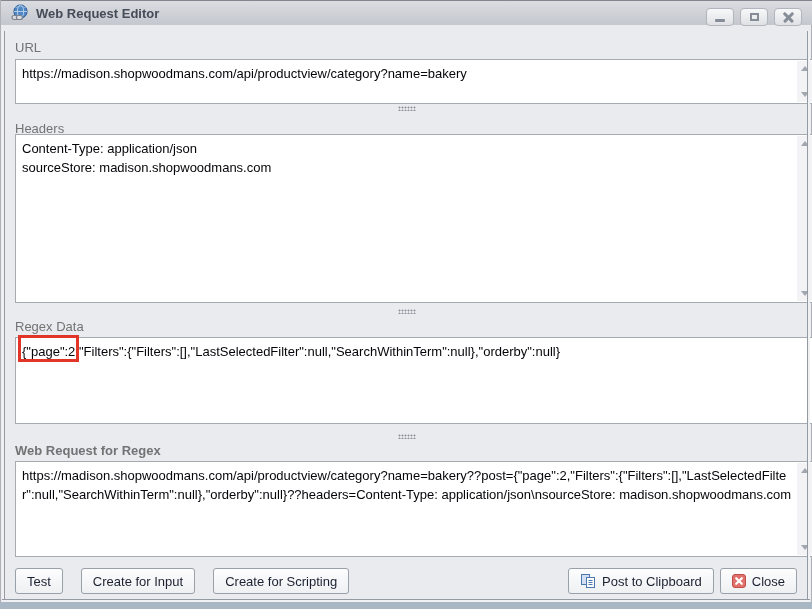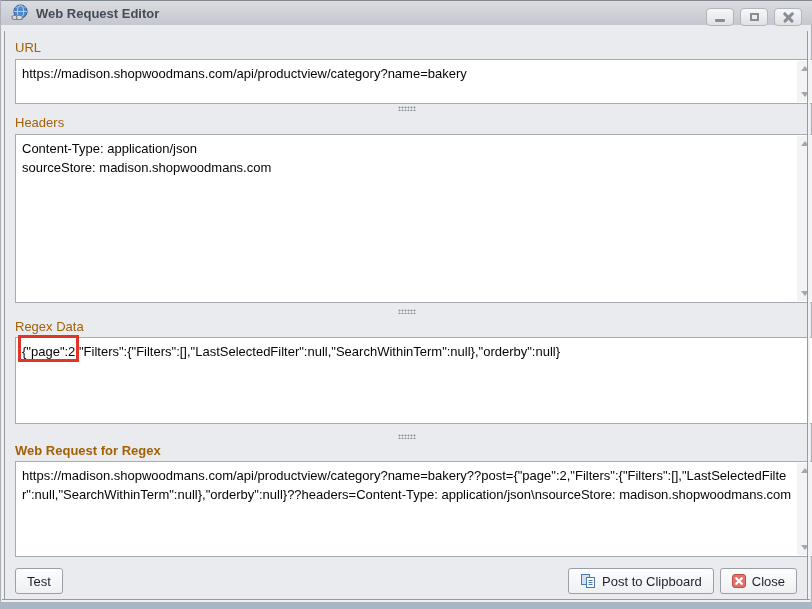--- a/index.html
+++ b/index.html
@@ -40,21 +40,21 @@
   .glyph-max { width:9px; height:8px; border:2px solid #878d97; }
   .glyph-x { position:relative; width:11px; height:11px; }
   .glyph-x::before, .glyph-x::after {
     content:""; position:absolute; left:-1px; top:4.5px; width:13px; height:2.5px;
     background:#878d97; border-radius:1px;
   }
   .glyph-x::before { transform:rotate(45deg); }
   .glyph-x::after  { transform:rotate(-45deg); }
 
   
-  .field-label { position:absolute; left:14px; font-size:13px; color:#a16207; }
+  .field-label { position:absolute; left:14px; font-size:13px; color:#737373; }
   .box {
     position:absolute; left:14px; width:800px; background:#ffffff;
     border:1px solid #a6aab1;
   }
   .box-text {
     position:absolute; left:0; top:0; right:18px; bottom:0; padding:4px 2px 4px 6px;
     font-size:13px; line-height:19px; color:#05050a;
     white-space:pre-wrap; word-break:break-all; overflow:hidden;
   }
   .box-text.no-sb { right:0; }
@@ -124,21 +124,21 @@
     <div class="field-label" style="top:40px;">URL</div>
     <div class="box" style="top:59px; height:45px;">
       <div class="box-text">https://madison.shopwoodmans.com/api/productview/category?name=bakery</div>
       <div class="sb">
         <div class="up"></div>
         <div class="down"></div>
       </div>
     </div>
     <div class="grip" style="top:106px;"></div>
 
-    <div class="field-label" style="top:115px;">Headers</div>
+    <div class="field-label" style="top:121px;">Headers</div>
     <div class="box" style="top:134px; height:169px;">
       <div class="box-text">Content-Type: application/json
 sourceStore: madison.shopwoodmans.com</div>
       <div class="sb">
         <div class="up"></div>
         <div class="down"></div>
       </div>
     </div>
     <div class="grip" style="top:309px;"></div>
 
@@ -155,20 +155,26 @@
       <div class="sb">
         <div class="up"></div>
         <div class="down"></div>
       </div>
     </div>
 
     <div class="btn-row-left">
       <div class="btn">
           <span>Test</span>
         </div>
+      <div class="btn">
+          <span>Create for Input</span>
+        </div>
+      <div class="btn">
+          <span>Create for Scripting</span>
+        </div>
     </div>
     <div class="btn-row-right">
       <div class="btn">
         <svg class="ico" viewBox="0 0 16 16" width="16" height="16">
           <rect x="1.5" y="1.5" width="8" height="10" fill="#d3def0" stroke="#4a79b2"></rect>
           <rect x="6.5" y="4.5" width="8" height="10" fill="#ffffff" stroke="#4a79b2"></rect>
           <path d="M8.5 7.5h4 M8.5 9.5h4 M8.5 11.5h4" stroke="#4a79b2"></path>
         </svg>
         <span>Post to Clipboard</span>
       </div>

